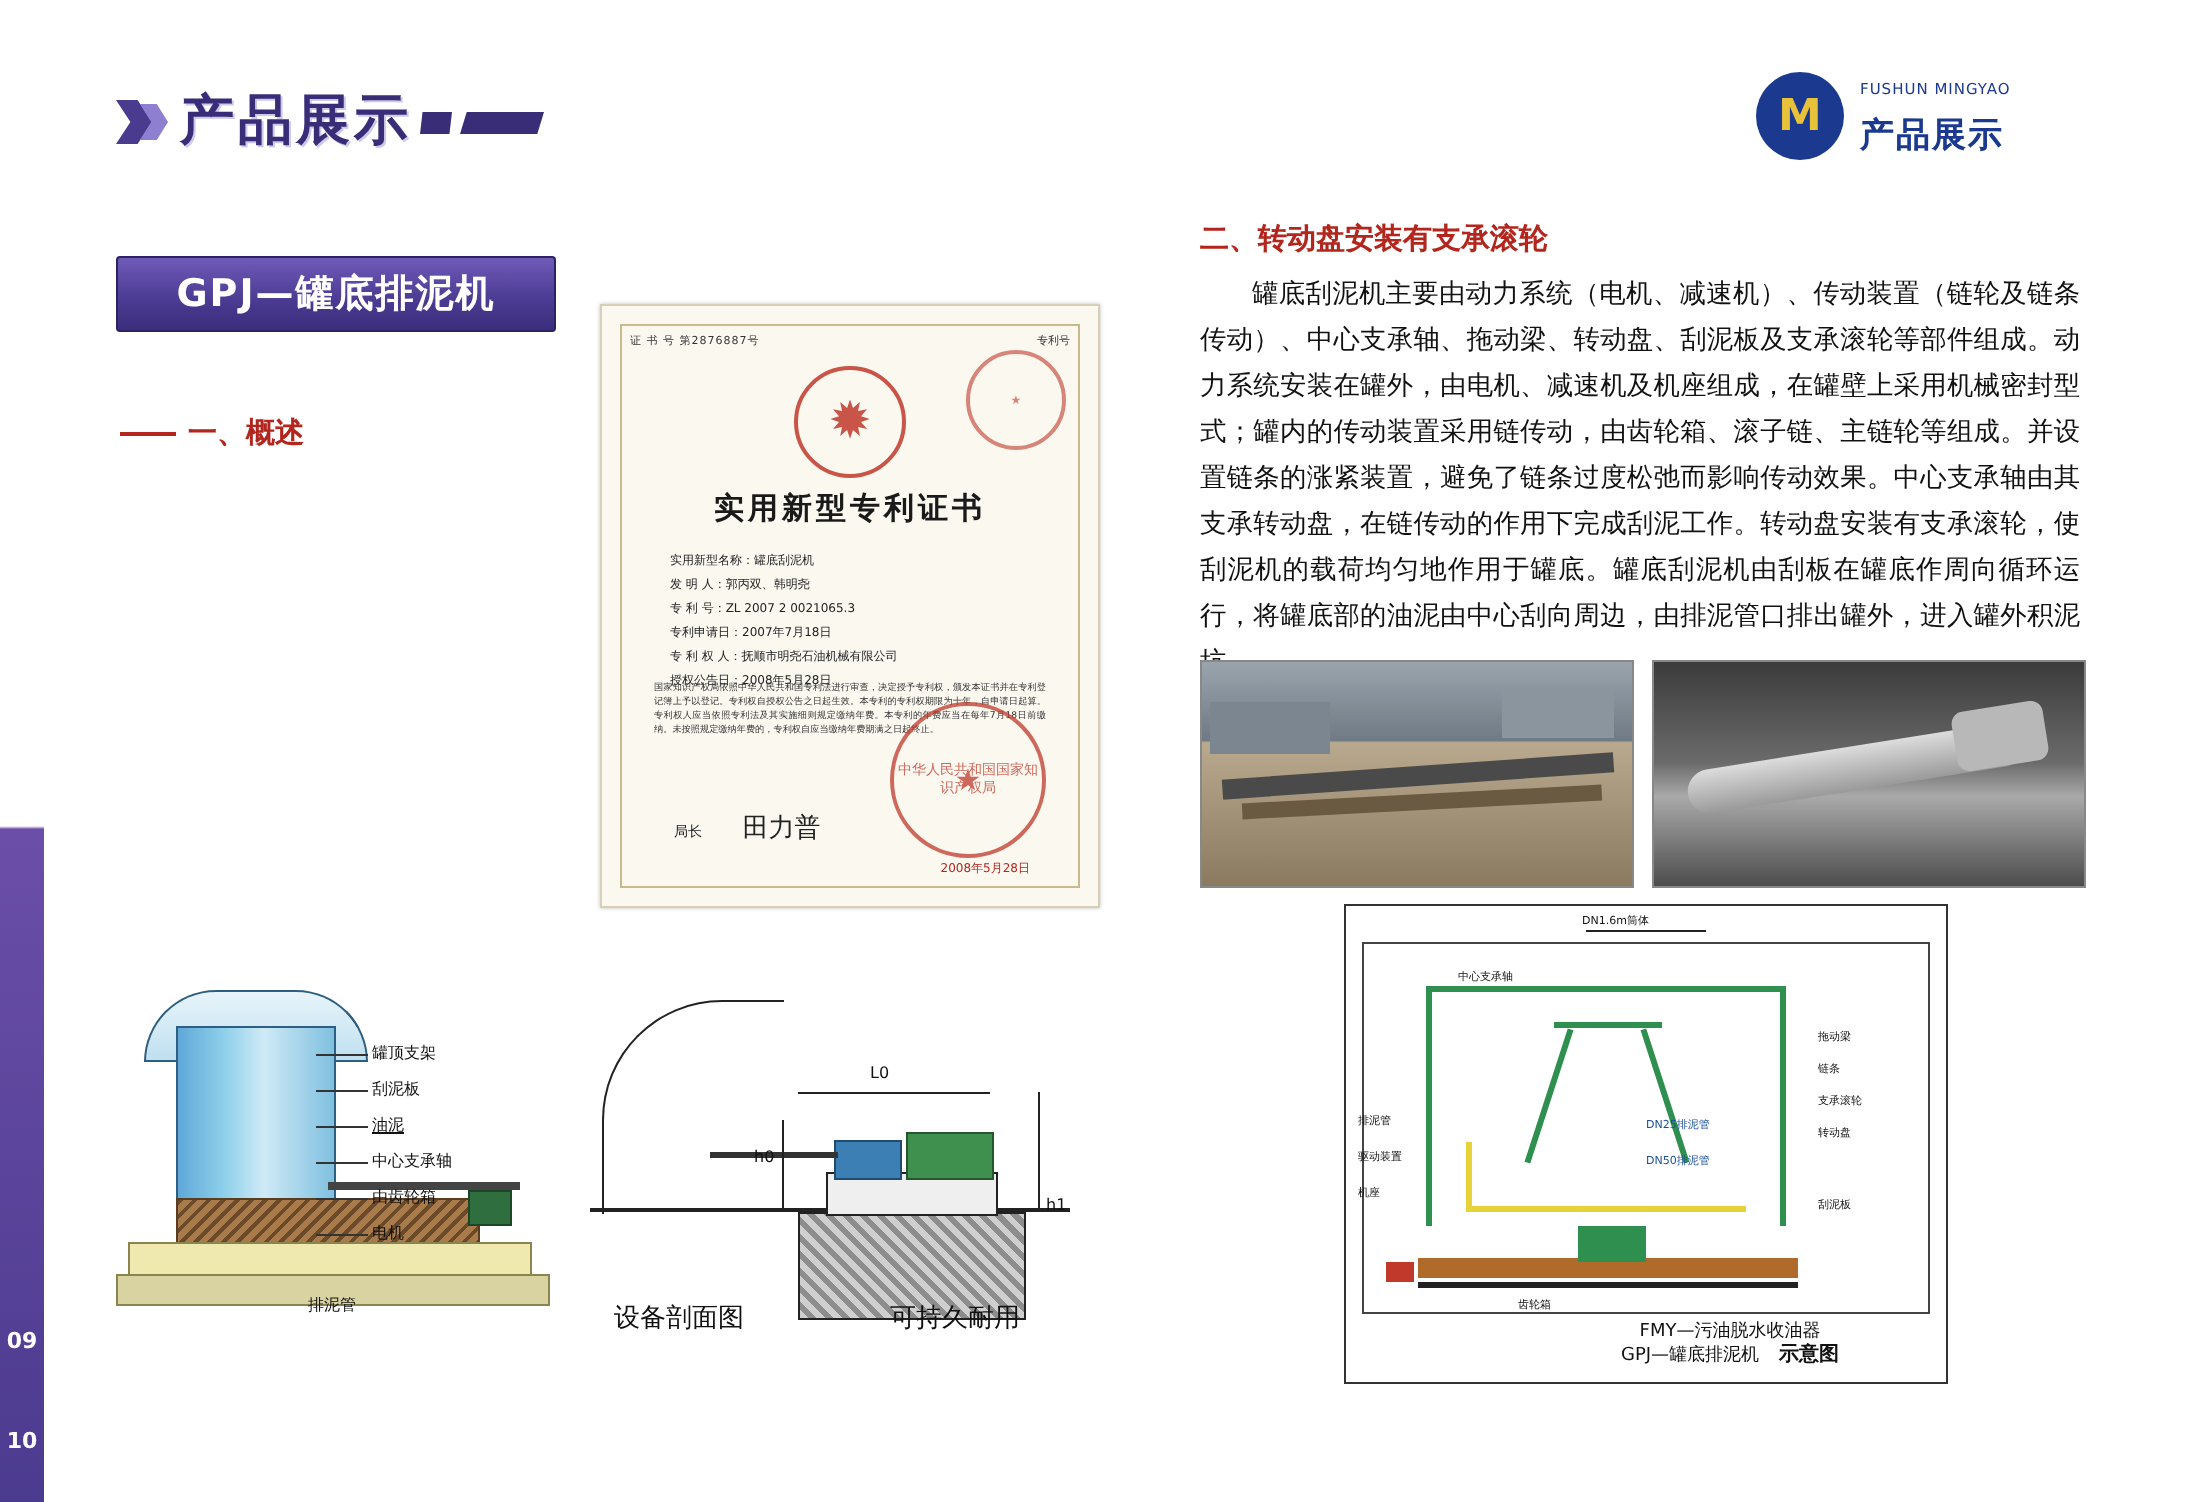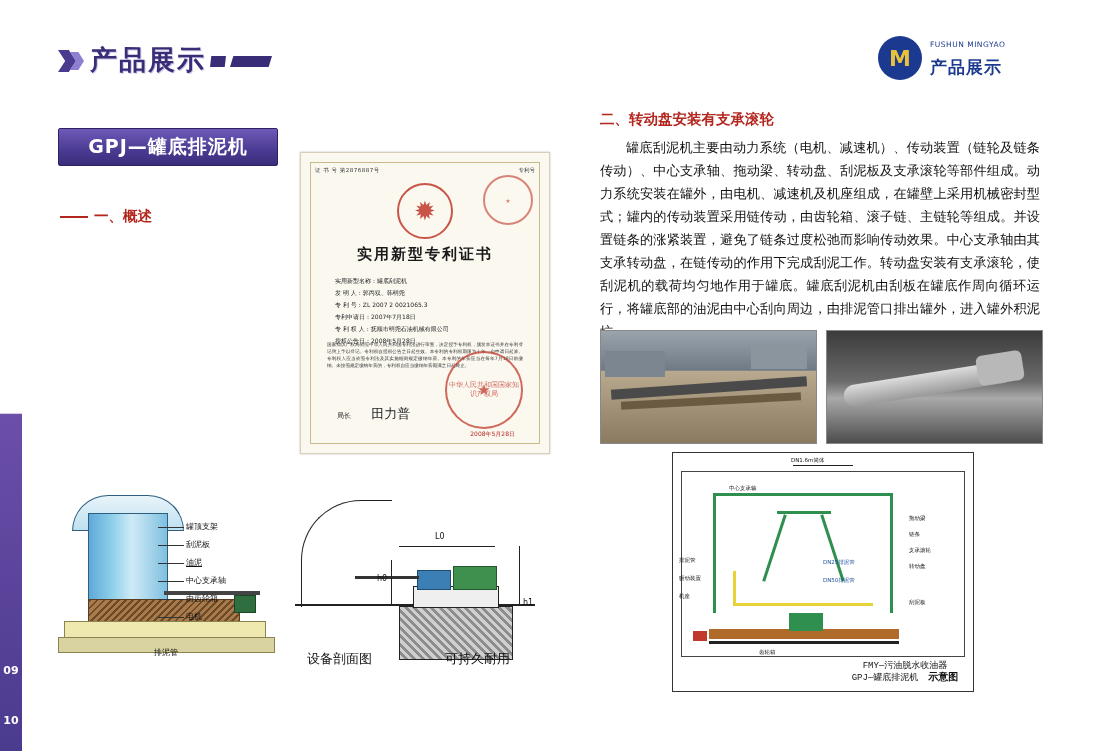--- a/index.html
+++ b/index.html
@@ -189,21 +189,21 @@
   
   .schem{position:absolute;left:672px;top:452px;width:300px;height:238px;
     background:#ffffff;border:1px solid #333;}
   .schem .inner{position:absolute;left:8px;top:18px;right:8px;bottom:34px;border:1px solid #444;}
   .schem .green{position:absolute;background:#2f8f4f;}
   .schem .yellow{position:absolute;background:#e8d23a;}
   .schem .red{position:absolute;background:#c0392b;}
   .schem .blk{position:absolute;background:#222;}
   .schem .tlabel{position:absolute;font-size:5.5px;color:#111;white-space:nowrap;}
   .schem .bluelbl{position:absolute;font-size:5.5px;color:#1b4f9c;white-space:nowrap;}
-  .schem-cap{position:absolute;left:800px;top:660px;width:210px;font-size:9px;color:#111;text-align:center;line-height:12px;font-family:Liberation Mono, monospace;}
+  .schem-cap{position:absolute;left:760px;top:660px;width:210px;font-size:9px;color:#111;text-align:center;line-height:12px;}
   .schem-cap .big{font-size:10px;font-weight:bold;margin-left:10px;}
 </style>
 </head>
 <body>
 
 <div class="page">
 
   <div class="left-edge">
     <div class="bar"></div>
     <div class="page-num n1">09</div>

